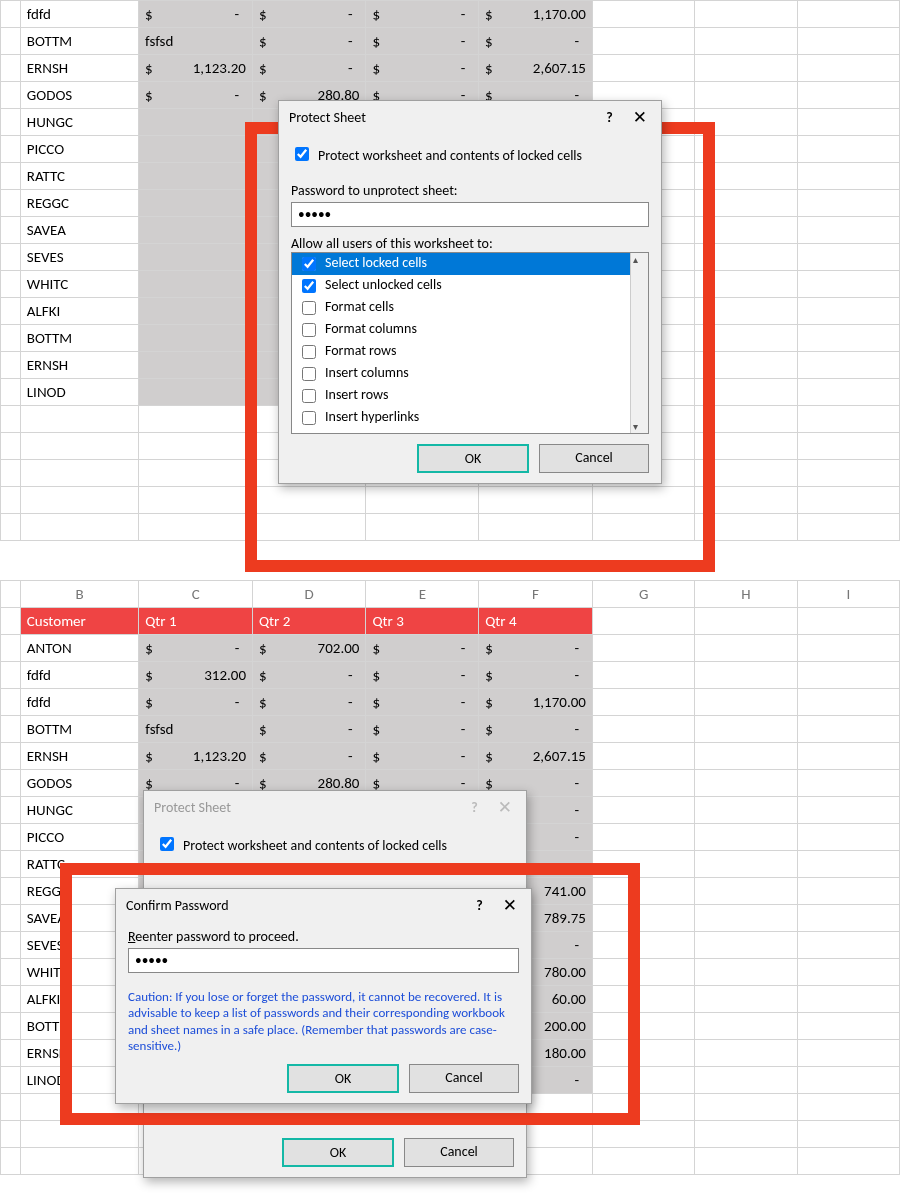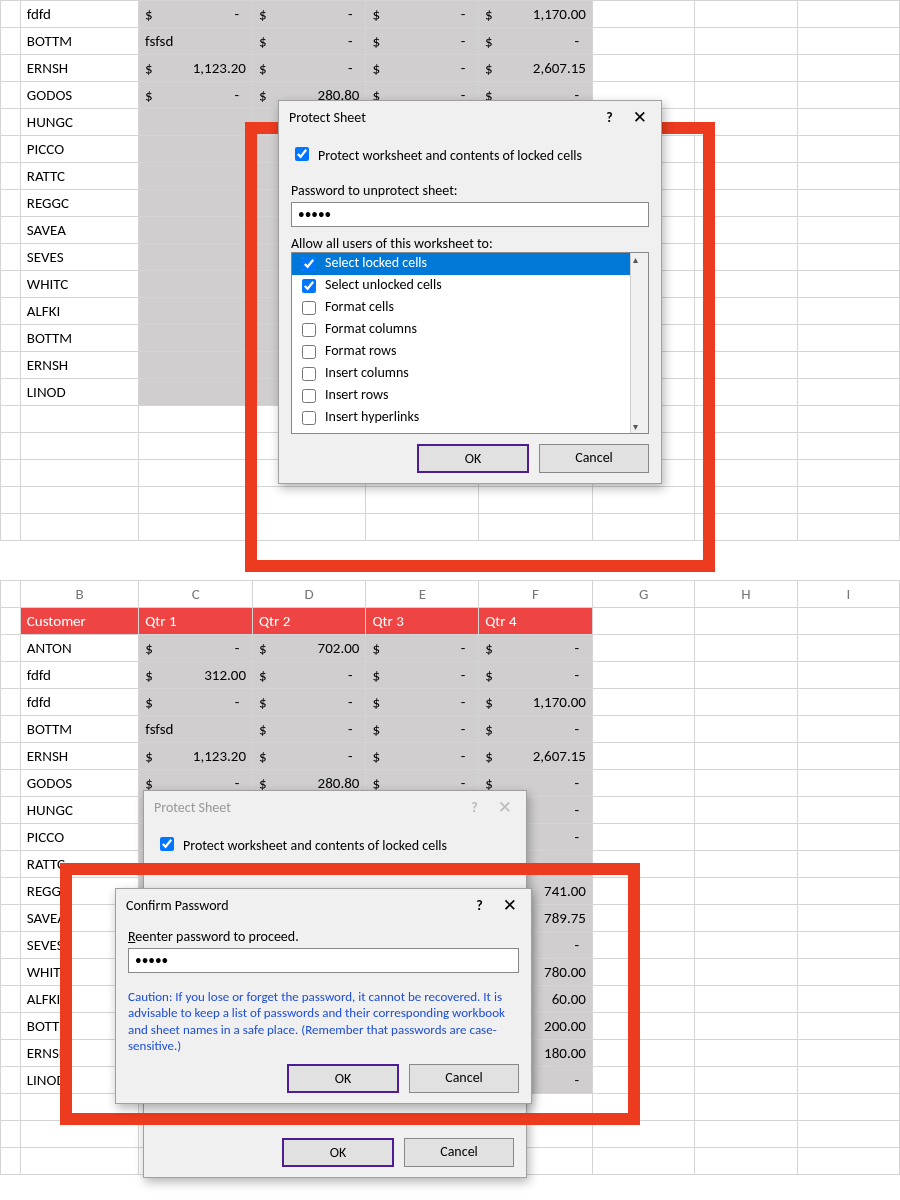--- a/index.html
+++ b/index.html
@@ -29,21 +29,21 @@
 .pwfield{width:100%;border:1px solid #888;background:#fff;padding:3px 6px;box-sizing:border-box;margin:3px 0 8px;font-family:inherit}
 .permlist{border:1px solid #888;background:#fff;height:180px;overflow:hidden;position:relative}
 .permlist .item{display:flex;align-items:flex-start;gap:6px;padding:1px 6px}
 .permlist .item input{width:14px;height:14px}
 .permlist .hl{background:#0078d7;color:#fff}
 .scrollbar{position:absolute;right:0;top:0;width:17px;height:100%;background:#f0f0f0;border-left:1px solid #ccc}
 .scrollbar::before{content:"▴";position:absolute;top:0;left:2px;font-size:10px;color:#555}
 .scrollbar::after{content:"▾";position:absolute;bottom:0;left:2px;font-size:10px;color:#555}
 .btnrow{display:flex;justify-content:flex-end;gap:10px;margin-top:10px}
 .btn{min-width:80px;border:1px solid #888;background:#e1e1e1;padding:4px 14px;text-align:center;font-size:14px}
-.btn.primary{border:2px solid #4c1d95}
+.btn.primary{border:2px solid #14b8a6}
 .red-frame{position:absolute;border:12px solid #ed3b1f;box-sizing:border-box;pointer-events:none}
 .inactive .dlg-title{color:#999}
 .inactive .dlg-title .q,.inactive .dlg-title .x{color:#bbb}
 .caution{font-size:13px;color:#1d4ed8;line-height:1.25;margin-top:8px}
 .u{text-decoration:underline}
 </style>
 </head>
 <body>
 
 <div class="screenshot-top">

